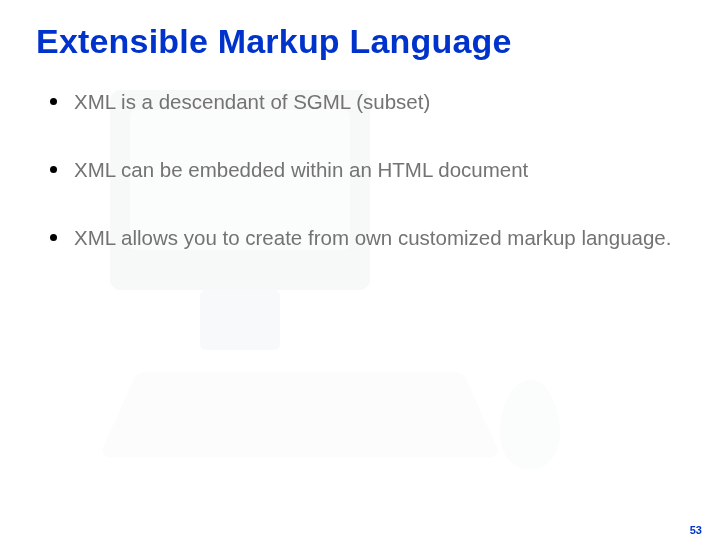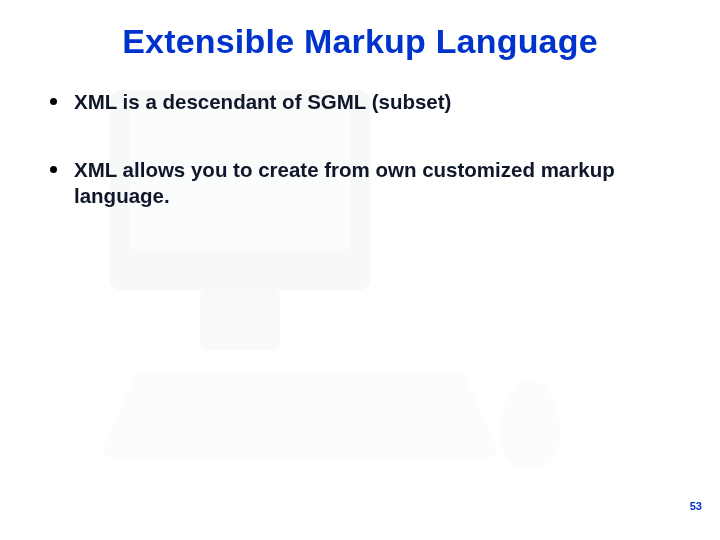--- a/index.html
+++ b/index.html
@@ -50,65 +50,65 @@
     position: relative;
     z-index: 1;
     padding: 22px 36px 0 36px;
   }
   h1.title {
     margin: 0 0 28px 0;
     color: #0033cc;
     font-size: 34px;
     font-weight: bold;
     letter-spacing: 0.2px;
-    text-align: center;
   }
   ul.bullets {
     list-style: none;
     padding: 0 0 0 12px;
     margin: 0;
   }
   ul.bullets li {
     position: relative;
     padding-left: 26px;
-    color: #0f172a;
+    color: #737373;
     font-size: 20.5px;
     line-height: 1.28;
-    font-weight: bold;
+    font-weight: normal;
     margin-bottom: 42px;
   }
   ul.bullets li::before {
     content: '';
     position: absolute;
     left: 2px;
     top: 9px;
     width: 7px;
     height: 7px;
     background: #000;
     border-radius: 50%;
   }
   .page-num {
     position: absolute;
     right: 18px;
-    bottom: 28px;
+    bottom: 4px;
     color: #0033cc;
     font-size: 11px;
     font-weight: bold;
     z-index: 1;
   }
 </style>
 </head>
 <body>
 
 <div class="bg monitor"></div>
 <div class="bg stand"></div>
 <div class="bg keyboard"></div>
 <div class="bg mouse"></div>
 
 <div class="content">
   <h1 class="title">Extensible Markup Language</h1>
   <ul class="bullets">
     <li>XML is a descendant of SGML (subset)</li>
+    <li>XML can be embedded within an HTML document</li>
     <li>XML allows you to create from own customized markup language.</li>
   </ul>
 </div>
 
 <div class="page-num">53</div>
 
 </body></html>

